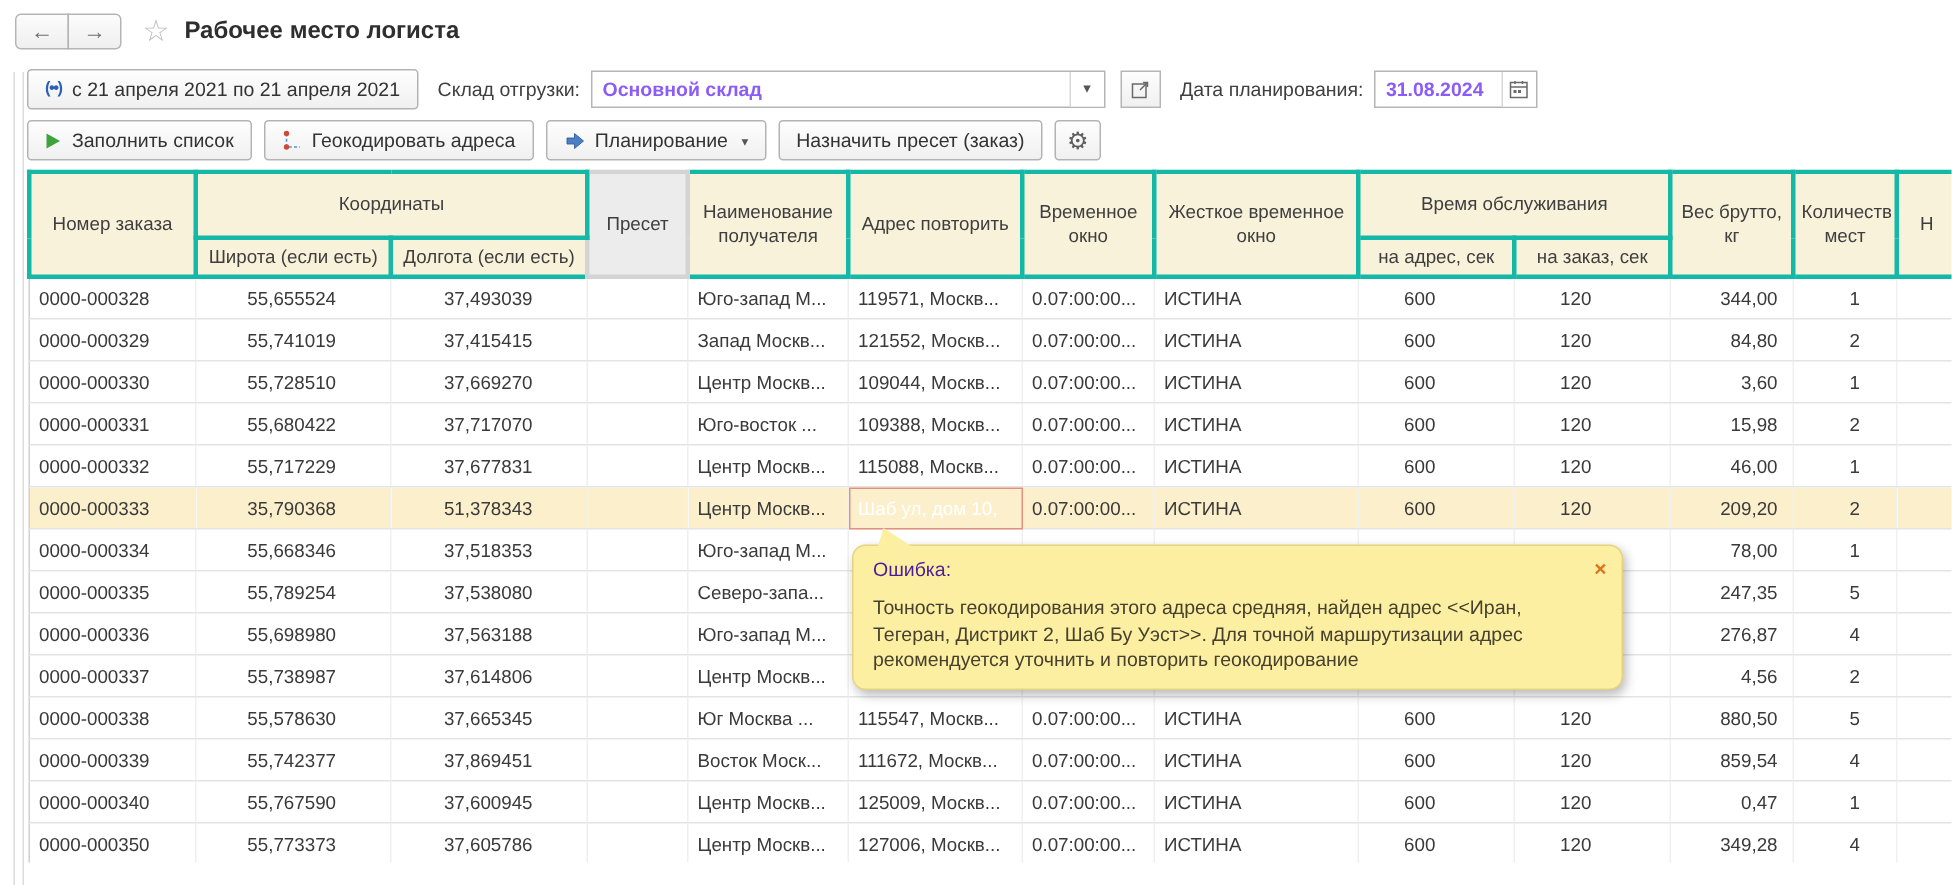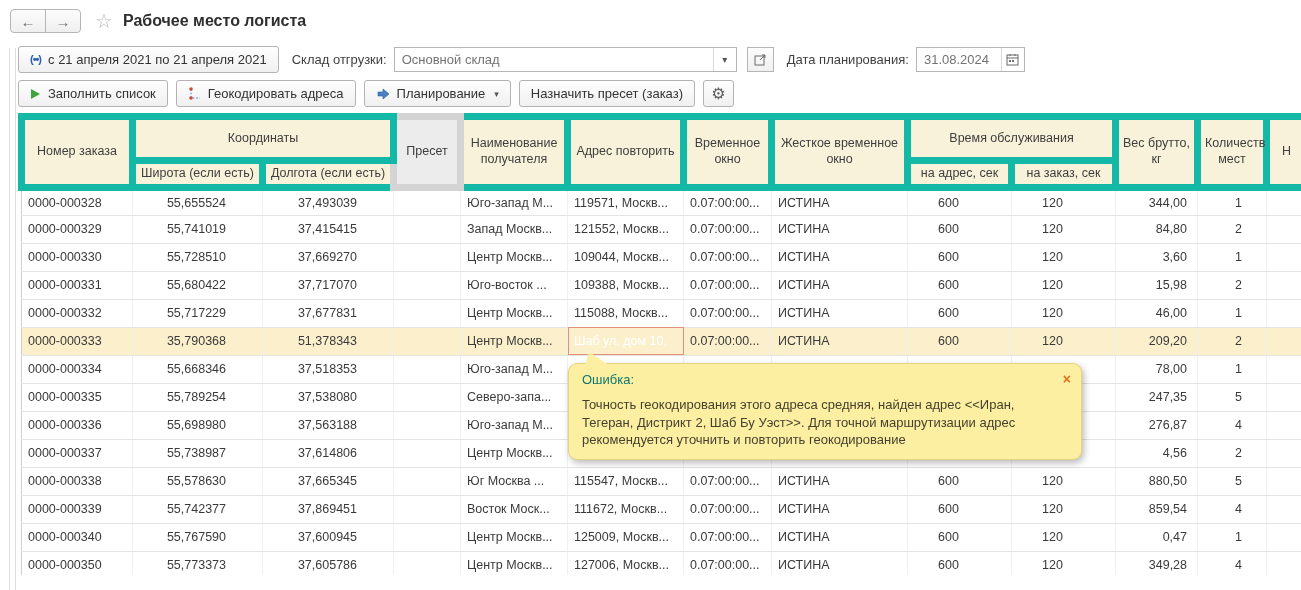--- a/index.html
+++ b/index.html
@@ -21,38 +21,38 @@
   .rail1 { left:9px; } .rail2 { left:15px; }
 
   
   .filters { display:flex; align-items:center; gap:7px; margin:8px 0 7px 18px; height:28px; font-size:13px; }
   .btn { display:inline-flex; align-items:center; gap:7px; height:27px; padding:0 11px;
          border:1px solid #b3b3b3; border-radius:3px; background:linear-gradient(#fefefe,#f0f0f0);
          font-size:13px; color:#333; cursor:pointer; white-space:nowrap; }
   .period-icon { color:#2d5fb5; font-weight:bold; font-size:11px; letter-spacing:-1px; }
   .lbl { color:#3f3f3f; margin-left:6px; }
   .field { display:flex; align-items:stretch; border:1px solid #b5b5b5; height:25px; background:#fff; }
-  .field .txt { display:flex; align-items:center; padding:0 7px; font-size:13px; color:#737373; }
+  .field .txt { display:flex; align-items:center; padding:0 7px; font-size:13px; color:#8b5cf6;font-weight:bold; }
   .field .sep { width:1px; background:#d7d7d7; }
   .mini { width:22px; display:flex; align-items:center; justify-content:center; color:#555;
           font-size:10px; cursor:pointer; background:#fff; }
   .sq-btn { width:27px; height:25px; border:1px solid #b5b5b5; background:linear-gradient(#fdfdfd,#f0f0f0);
             display:flex; align-items:center; justify-content:center; margin-left:3px; cursor:pointer; }
   .warehouse .txt { width:318px; }
   .datefld .txt { width:84px; }
 
   
   .actions { display:flex; align-items:center; gap:8px; margin:0 0 6px 18px; }
   .gear-btn { width:31px; padding:0; justify-content:center; font-size:16px; color:#5f5f5f; }
   .caret { font-size:9px; color:#555; margin-left:2px; }
 
   
   .table-wrap { position:relative; margin-left:18px; width:1283px; height:462px; overflow:hidden; }
   table { border-collapse:collapse; table-layout:fixed; width:1285px; font-size:12.5px; }
-  th { background:#f9f2da; border:7px solid #14b8a6; font-weight:normal; color:#3e3e3e;
+  th { background:#f9f2da; border:3px solid #14b8a6; font-weight:normal; color:#3e3e3e;
        text-align:center; vertical-align:middle; padding:2px 4px; line-height:1.25; }
   th.gray { background:#ececec; border-color:#d4d4d4; }
   thead tr:nth-child(1) th { height:44px; }
   thead tr:nth-child(2) th { height:26px; }
   tbody td { height:28px; border-bottom:1px solid #e4e4e4; border-right:1px solid #f0f0f0;
              padding:0 6px; white-space:nowrap; overflow:hidden; color:#3a3a3a; cursor:default; }
   tbody tr td:first-child { border-left:1px solid #cfcfcf; }
   tbody tr td:last-child { border-right:1px solid #cfcfcf; }
   table { border:1px solid #c9c9c9; }
   .c-left   { text-align:left; }
@@ -63,21 +63,21 @@
   tr.selected-row td { background:#fcf0cc; }
   td.sel-cell { background:#3c67ae; color:#fff; outline:1px solid #e58f7e; outline-offset:-1px; }
 
   
   .tooltip { position:absolute; left:550px; top:250px; width:514px; background:#fcefa2;
              border:1px solid #e6d37e; border-radius:9px; box-shadow:2px 3px 7px rgba(0,0,0,.28);
              padding:8px 26px 10px 13px; z-index:6; font-size:13px; color:#46412f; }
   .tooltip::before { content:""; position:absolute; top:-12px; left:16px; width:0; height:0;
              border-left:4px solid transparent; border-right:20px solid transparent;
              border-bottom:13px solid #fcefa2; }
-  .tt-title { color:#0f766e; margin-bottom:9px; }
+  .tt-title { color:#4c1d95; margin-bottom:9px; }
   .tt-close { position:absolute; top:7px; right:10px; color:#e2711c; font-weight:bold;
               font-size:14px; cursor:pointer; }
   .tt-text { line-height:1.35; }
 
   .icn { display:inline-flex; align-items:center; }
 </style>
 </head>
 <body>
 
 <div class="rail1"></div>

